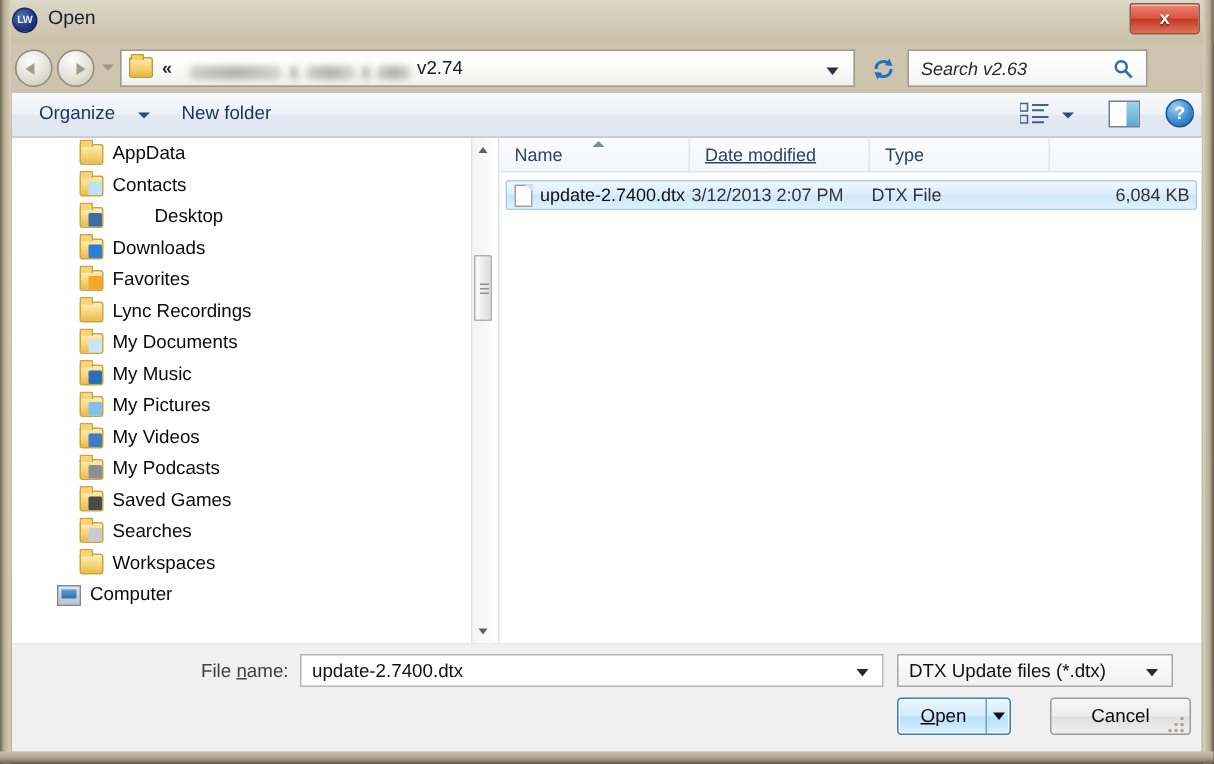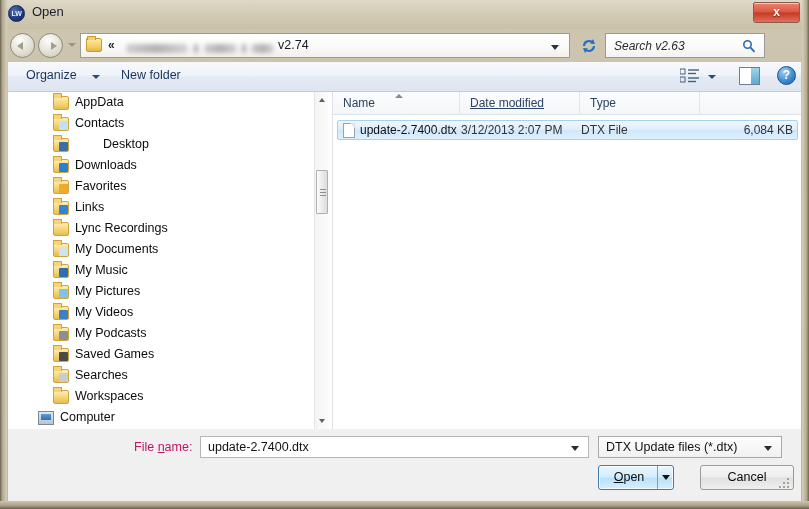--- a/index.html
+++ b/index.html
@@ -182,21 +182,21 @@
     border:1px solid #a8cfeb;border-radius:2px;box-sizing:border-box;
   }
   .filerow .fico{position:absolute;left:5px;top:2px;width:12px;height:15px;background:#fff;
     border:1px solid #9aa3ad;box-sizing:border-box;}
   .filerow .fico:after{content:"";position:absolute;right:-1px;top:-1px;
     border-left:5px solid transparent;border-top:5px solid #dfe3e8;}
   .cell{position:absolute;top:0;height:18px;line-height:18px;font-size:12px;color:#111;}
 
   
   #bottom{position:absolute;left:8px;top:429px;width:793px;height:72px;background:#f0f0f0;}
-  #fn-label{position:absolute;left:126px;top:11px;font-size:12.5px;color:#be185d;}
+  #fn-label{position:absolute;left:126px;top:11px;font-size:12.5px;color:#404040;}
   #fn-label u{text-decoration:underline;}
   #fn-box{
     position:absolute;left:192px;top:7px;width:389px;height:22px;
     background:#fff;border:1px solid #b5b5b5;box-sizing:border-box;
   }
   #fn-value{position:absolute;left:7px;top:3px;font-size:12.5px;color:#111;}
   #fn-caret{position:absolute;right:9px;top:9px;width:0;height:0;
     border-left:4px solid transparent;border-right:4px solid transparent;border-top:5px solid #2b2b2b;}
   #ft-box{
     position:absolute;left:590px;top:7px;width:184px;height:22px;
@@ -323,26 +323,20 @@
           <span class="ico folder-ico" style="left: 45px;">
             <span class="ov" style="background: rgb(42, 127, 212);"></span>
           </span>
           <span class="lbl" style="left: 67px;">Downloads</span>
         </div>
         <div class="navitem">
           <span class="ico folder-ico" style="left: 45px;">
             <span class="ov" style="background: rgb(240, 169, 44);"></span>
           </span>
           <span class="lbl" style="left: 67px;">Favorites</span>
-        </div>
-        <div class="navitem">
-          <span class="ico folder-ico" style="left: 45px;">
-            <span class="ov" style="background: rgb(47, 134, 216);"></span>
-          </span>
-          <span class="lbl" style="left: 67px;">Links</span>
         </div>
         <div class="navitem">
           <span class="ico folder-ico" style="left: 45px;"></span>
           <span class="lbl" style="left: 67px;">Lync Recordings</span>
         </div>
         <div class="navitem">
           <span class="ico folder-ico" style="left: 45px;">
             <span class="ov" style="background: rgb(207, 228, 242);"></span>
           </span>
           <span class="lbl" style="left: 67px;">My Documents</span>

